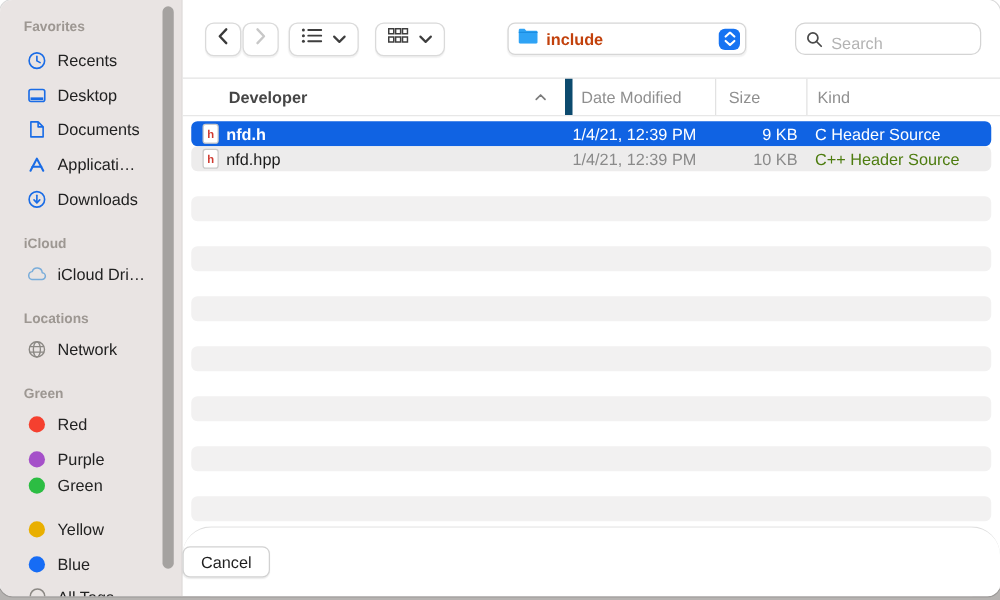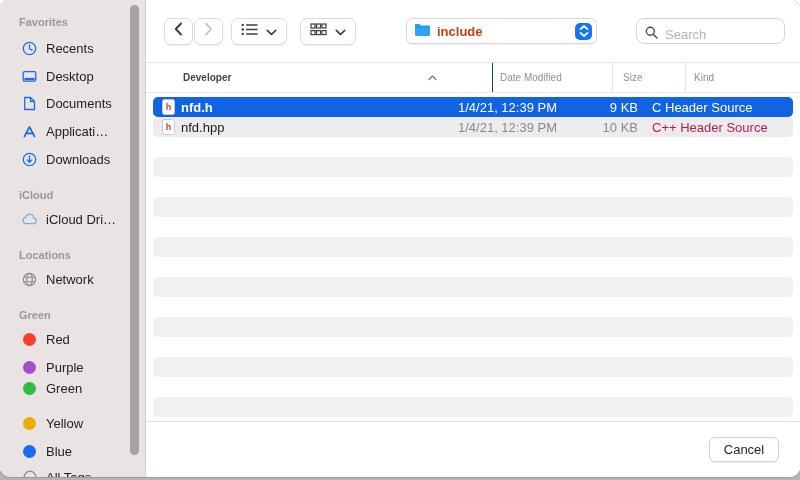--- a/index.html
+++ b/index.html
@@ -41,45 +41,45 @@
   .popup-label{flex:1;font-size:13px;color:#c2410c;font-weight:bold;}
   .stepper{width:17px;height:17px;background:#1673f2;border-radius:5px;display:flex;
     align-items:center;justify-content:center;flex-shrink:0;}
   .searchbox{margin-left:auto;width:149px;height:26px;border:1px solid #d4d4d4;border-radius:8px;
     display:flex;align-items:flex-end;gap:5px;padding:0 8px;background:#fff;}
   .searchbox input{border:none;outline:none;flex:1;min-width:0;font-size:13px;color:#333;
     font-family:inherit;background:transparent;}
   .searchbox input::placeholder{color:#b3b3b3;}
 
   .colheader{height:30px;flex-shrink:0;display:flex;align-items:stretch;
-    border-bottom:1px solid #e7e7e7;font-size:10px;color:#8f8f8f;}
+    border-bottom:1px solid #e7e7e7;font-size:13px;color:#8f8f8f;}
   .col{display:flex;align-items:center;}
   .col-name{width:306px;padding-left:37px;color:#454545;font-weight:600;}
   .col-name .sort{margin-left:auto;margin-right:15px;display:flex;align-items:center;}
-  .col-date{width:120px;padding-left:7px;border-left:1px solid #0c4a6e;margin-left:40px;}
+  .col-date{width:120px;padding-left:7px;border-left:6px solid #0c4a6e;}
   .col-size{width:73px;padding-left:10px;border-left:1px solid #e2e2e2;}
   .col-kind{flex:1;padding-left:8px;border-left:1px solid #e2e2e2;}
 
   .filelist{flex:1;padding:4px 7px 0;overflow:hidden;}
   .frow{height:20px;border-radius:5px;display:grid;
     grid-template-columns:299px 120px 73px 1fr;align-items:center;font-size:13px;color:#1c1c1c;}
   .frow .c-name{display:flex;align-items:center;gap:6px;padding-left:9px;min-width:0;}
   .frow .c-date{color:#8a8a8a;padding-left:6px;}
   .frow .c-size{color:#8a8a8a;text-align:right;padding-right:7px;}
-  .frow .c-kind{color:#be185d;padding-left:7px;}
+  .frow .c-kind{color:#4d7c0f;padding-left:7px;}
   .frow.selected{background:#1063e3;color:#fff;}
   .frow.selected .c-name{font-weight:600;}
   .frow.selected .c-date,.frow.selected .c-size,.frow.selected .c-kind{color:#fff;}
   .frow.striped{background:#edecec;}
   .fileicon{width:13px;height:16px;background:#fff;border:1px solid #c9c9c9;border-radius:2.5px;
     font-weight:700;font-size:9px;line-height:14px;color:#cf3a30;text-align:center;flex-shrink:0;}
   .stripe{height:20px;margin-top:20px;border-radius:5px;background:#f2f1f1;}
 
   .footer{height:56px;flex-shrink:0;border-top:1px solid #dfdfdf;display:flex;align-items:center;
-    justify-content:flex-end;gap:11px;padding-right:21px;background:#fff;}
+    justify-content:flex-start;gap:11px;padding-right:21px;background:#fff;border-radius:23px;}
   .btn{height:25px;min-width:70px;border-radius:6px;font-size:13px;display:flex;align-items:center;
     justify-content:center;padding:0 12px;}
   .btn-cancel{background:#fff;border:1px solid #d2d2d2;color:#1f1f1f;
     box-shadow:0 1px 1px rgba(0,0,0,.08);}
   .btn-open{background:#1573f2;color:#fff;}
 </style>
 </head>
 <body>
 
 <div class="backdrop-strip"></div>

